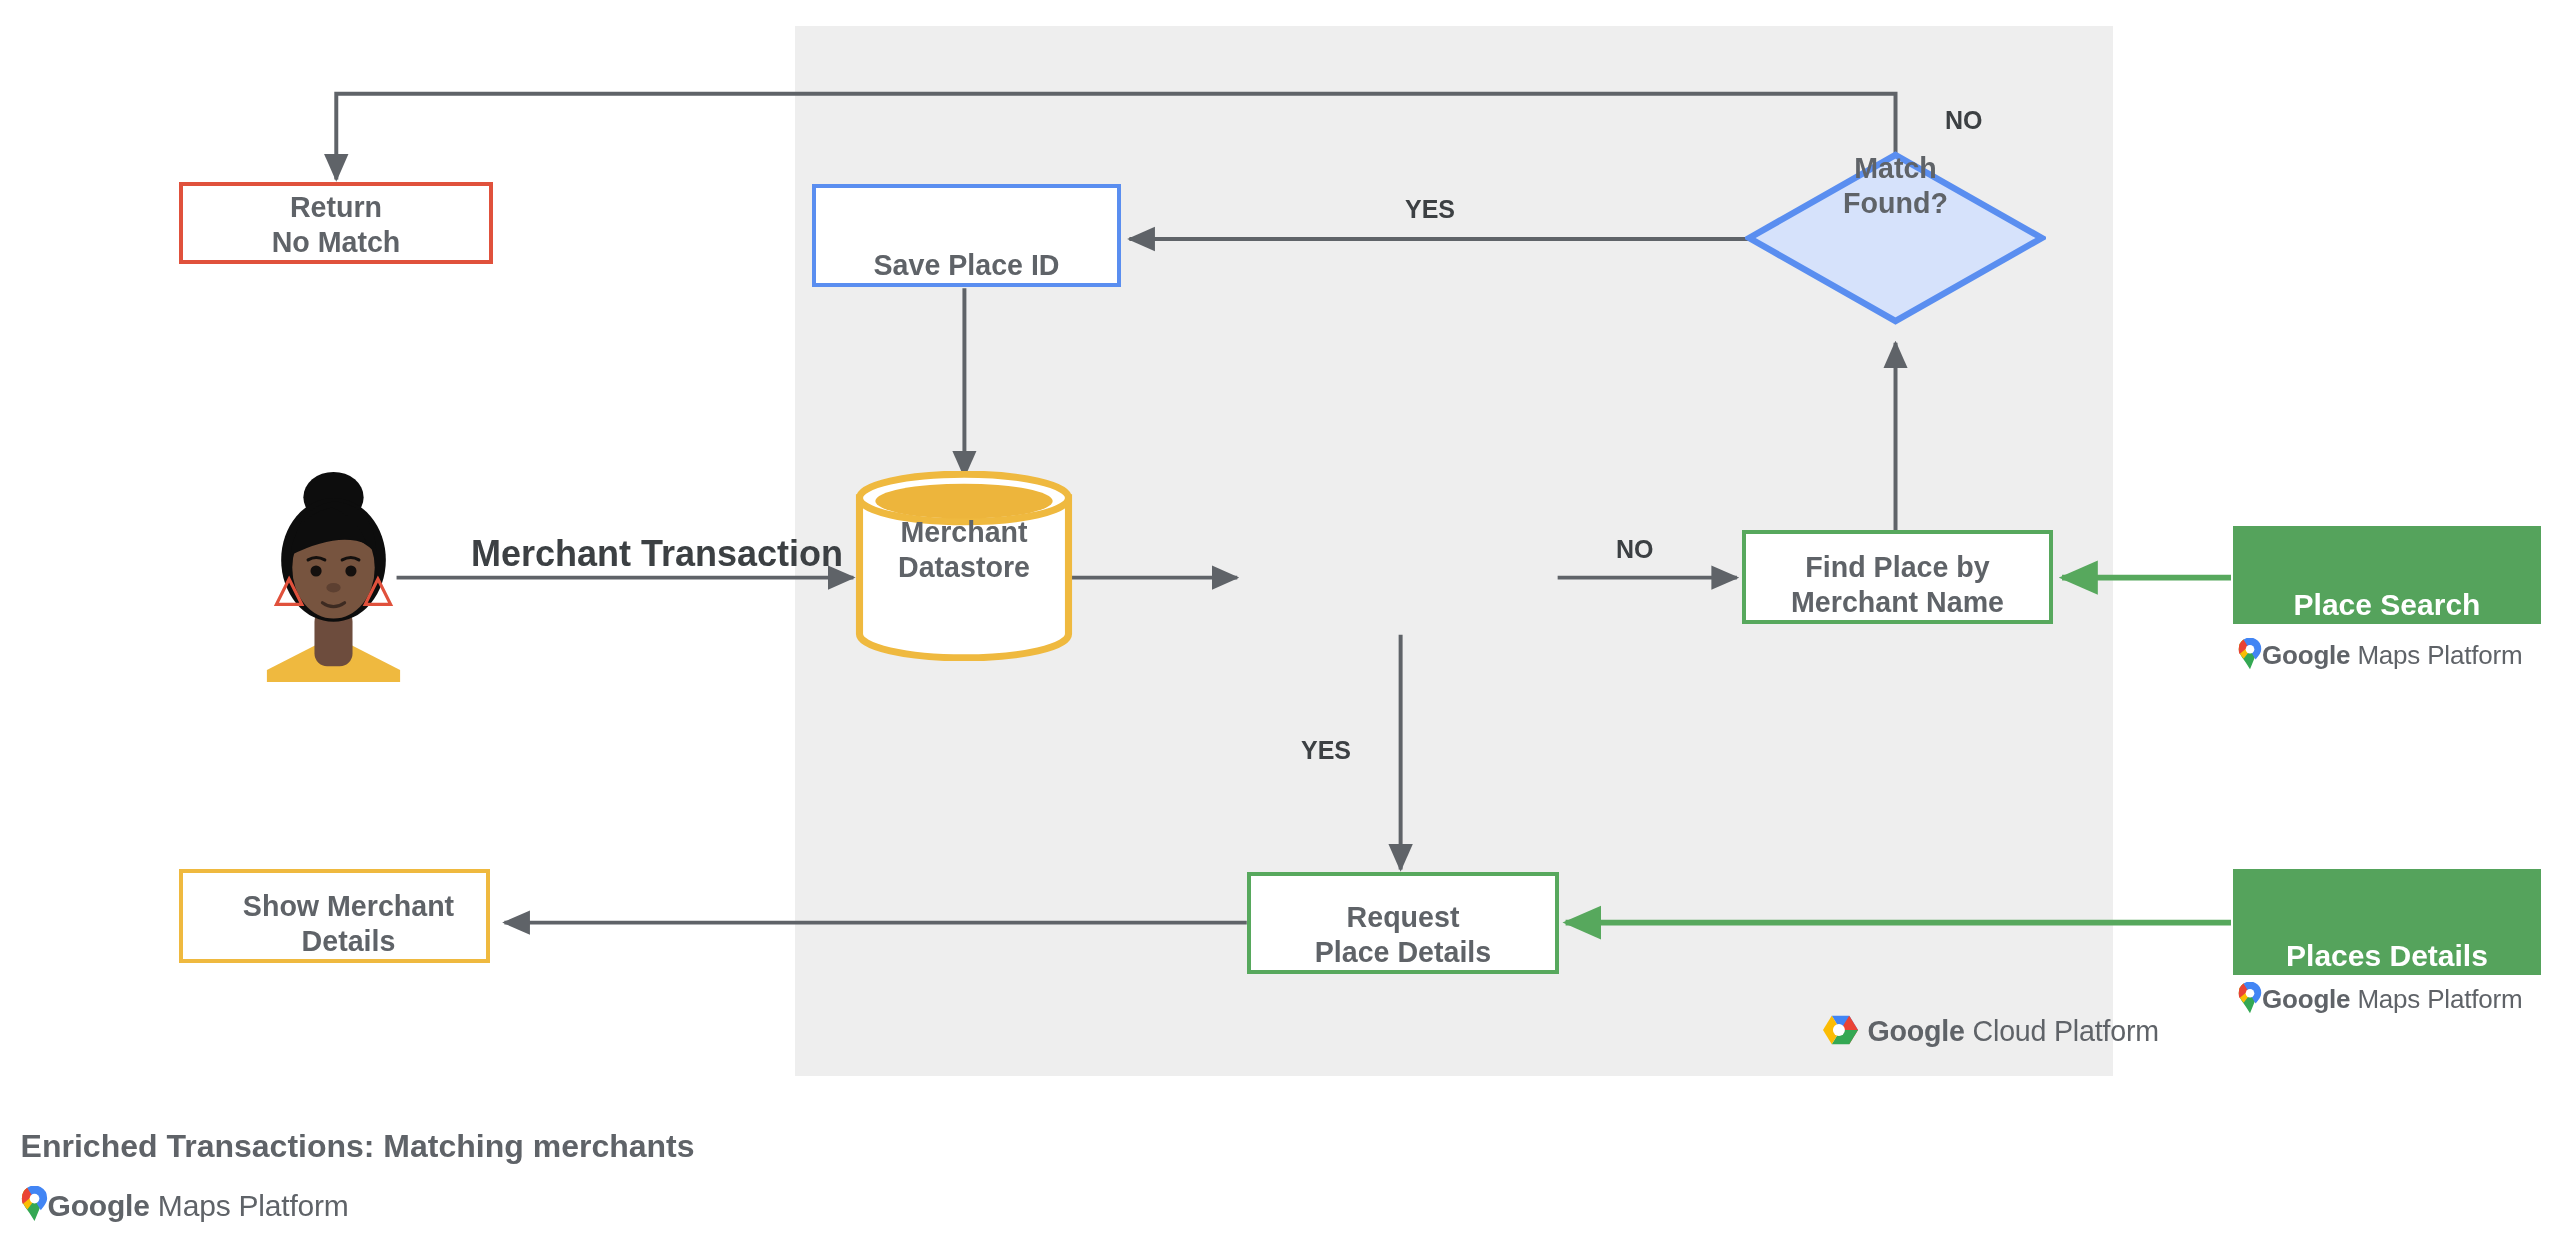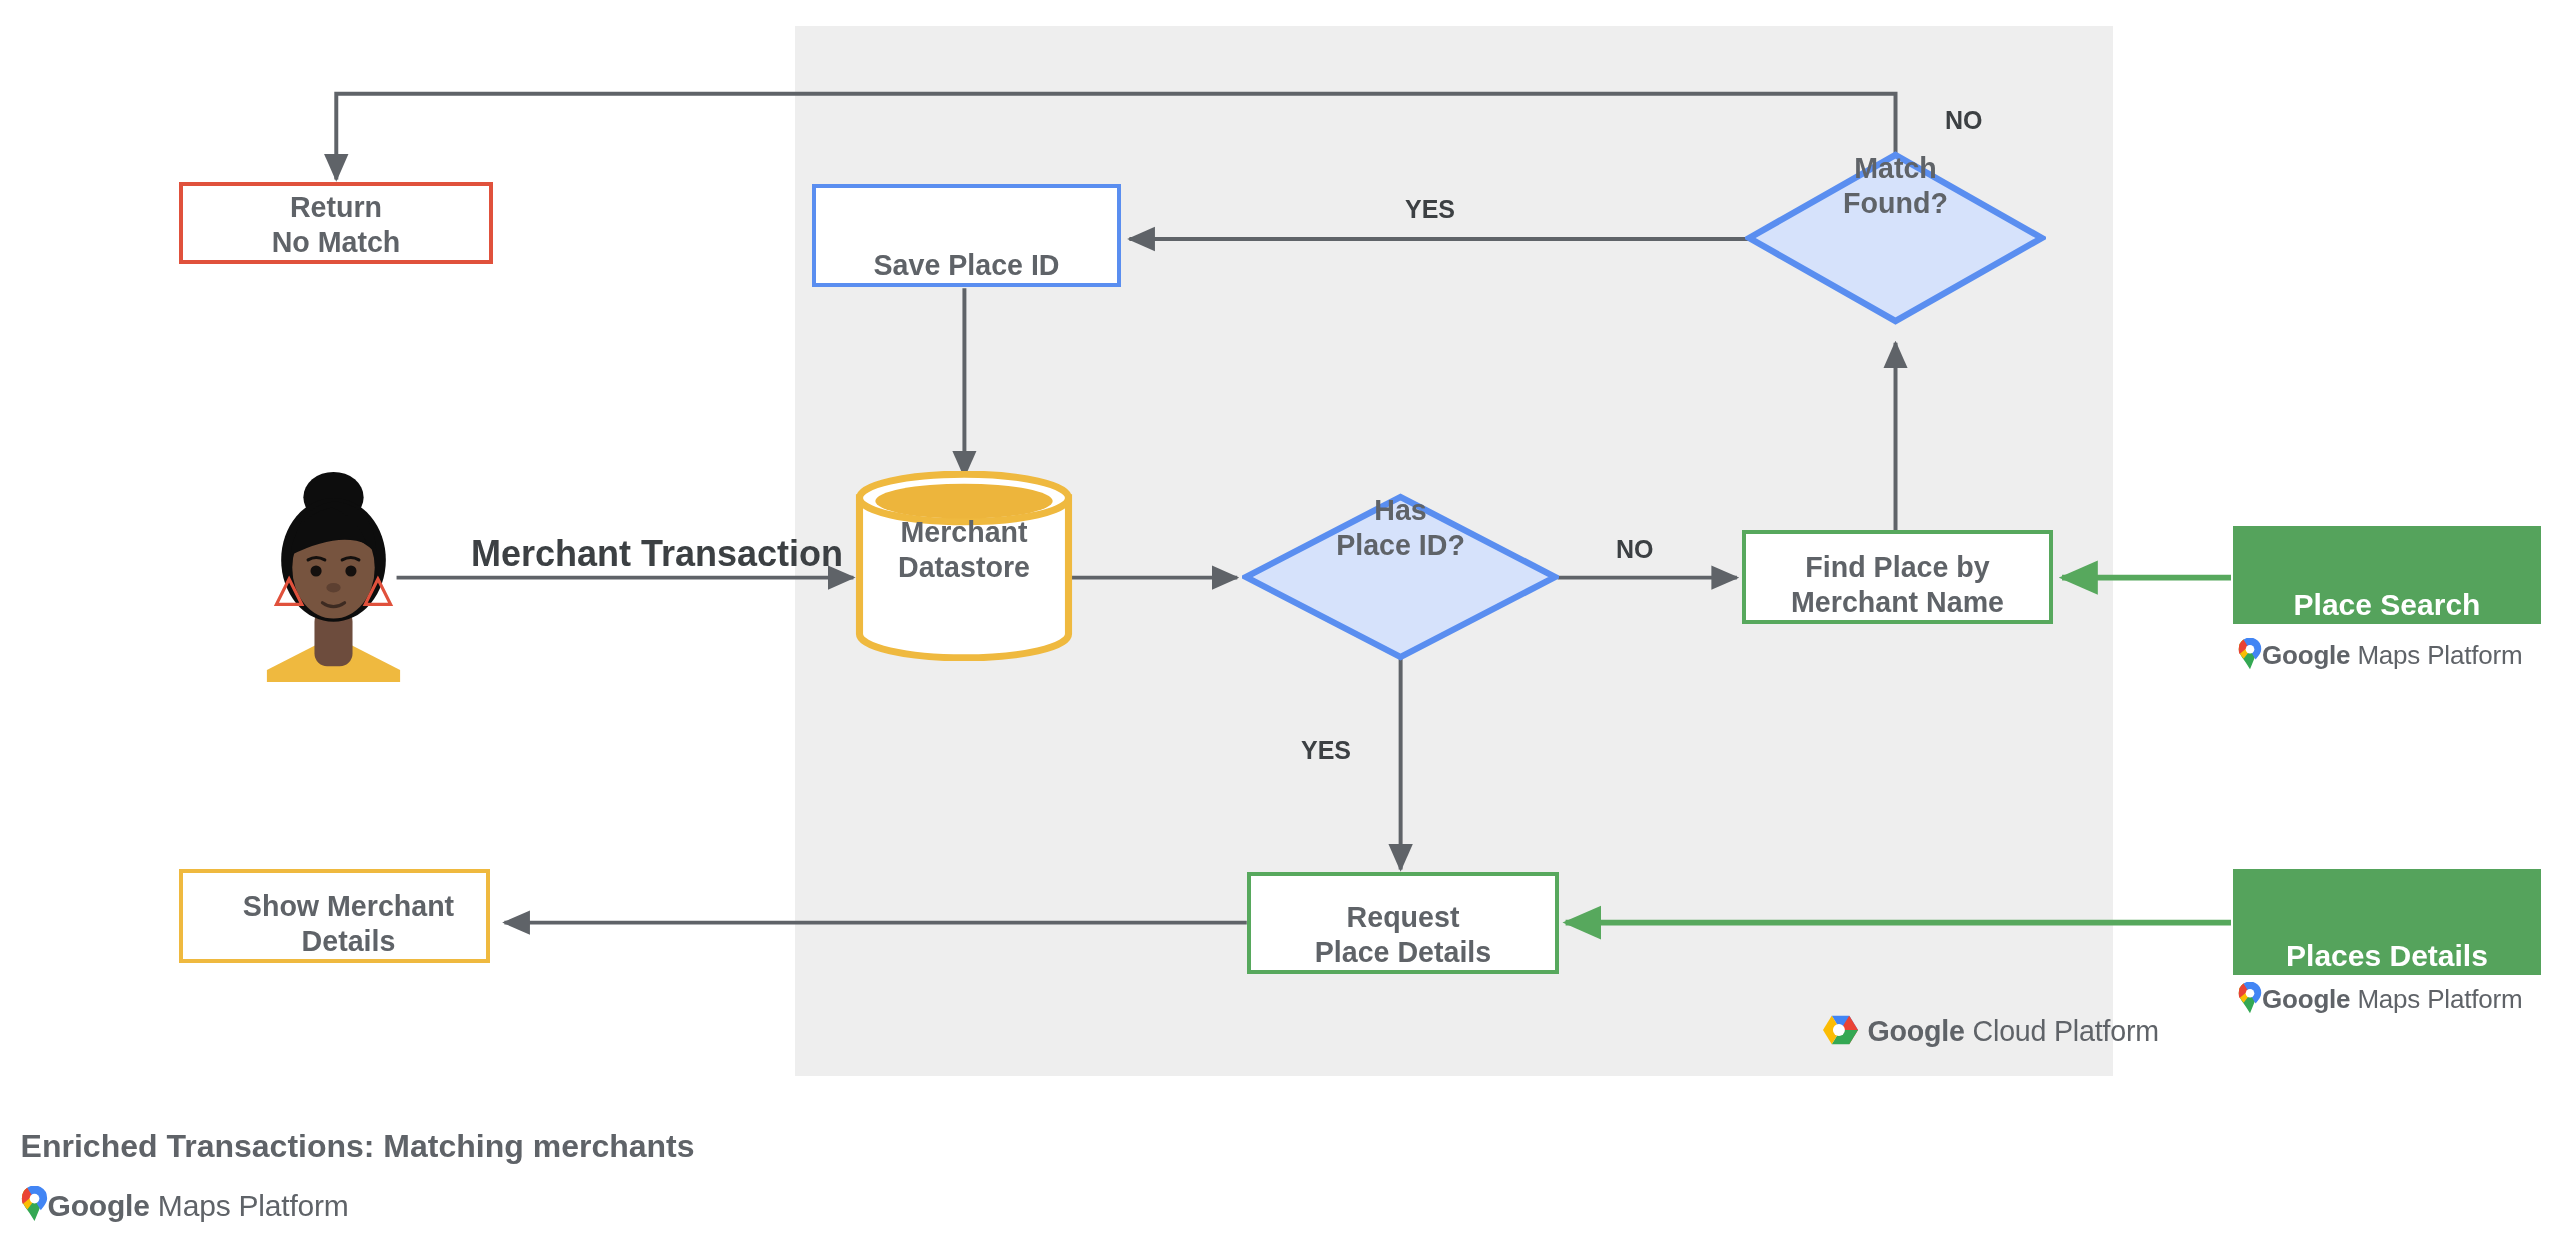--- a/index.html
+++ b/index.html
@@ -200,31 +200,20 @@
       <path d="M 8 34 L 8 206 A 132 30 0 0 0 272 206 L 272 34 Z" fill="#ffffff" stroke="#efb93f" stroke-width="9"></path>
       <ellipse cx="140" cy="34" rx="132" ry="30" fill="#ffffff" stroke="#efb93f" stroke-width="9"></ellipse>
       <ellipse cx="140" cy="38" rx="112" ry="22" fill="#edb53c"></ellipse>
     </svg>
     <div class="cyl-label">
       <span>Merchant</span><br>
       <span>Datastore</span>
     </div>
   </div>
 
-  <div class="diamond-wrap" style="left:1242px; top:493px; width:317px; height:168px;">
-    <svg width="317" height="168" viewBox="0 0 400 212" xmlns="http://www.w3.org/2000/svg">
-      <polygon points="200,5 395,106 200,207 5,106" fill="#d6e2fb" stroke="#5a8ef0" stroke-width="8"></polygon>
-    </svg>
-    <div class="diamond-label" style="font-size:28.6px;">
-      <div>
-        <span>Has</span><br>
-        <span>Place ID?</span>
-      </div>
-    </div>
-  </div>
 
   <div class="node solid-green" style="left:2233px; top:526px; width:308px; height:98px; font-size:30px;">
     <span>Place Search</span>
   </div>
 
   <div class="node box box-green" style="left:1742px; top:530px; width:311px; height:94px; font-size:28.6px;">
     <div>
       <span>Find Place by</span><br>
       <span>Merchant Name</span>
     </div>

